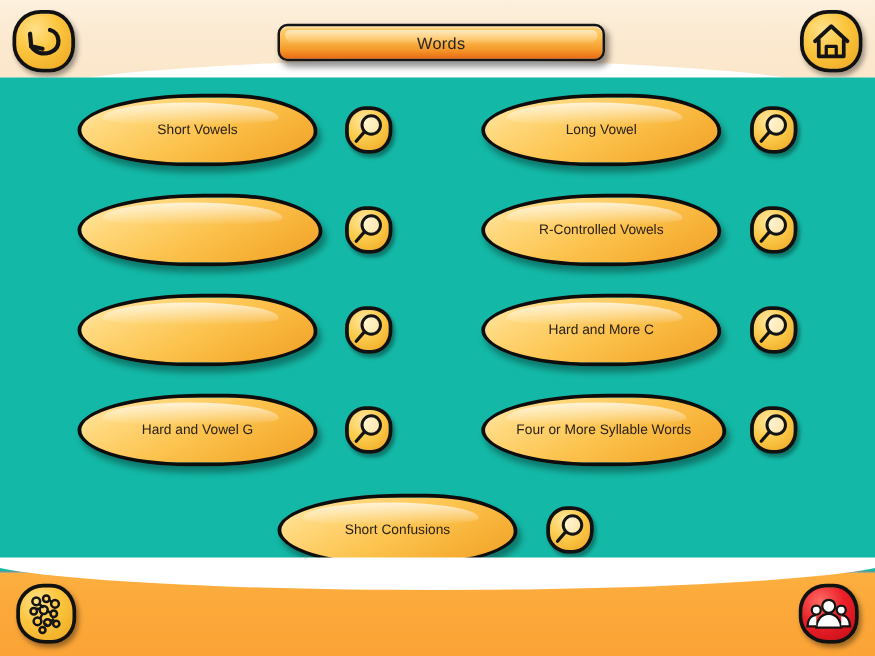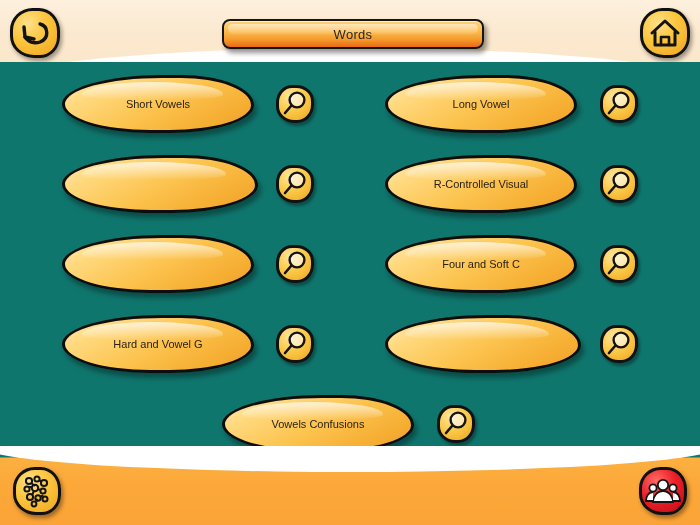--- a/index.html
+++ b/index.html
@@ -52,21 +52,21 @@
     border-radius:6px 6px 10px 10px;pointer-events:none;
   }
   .title-text{
     position:relative;z-index:2;
     font-size:13px;color:#262626;letter-spacing:.3px;
   }
 
   
   .main{
     position:absolute;left:0;top:62px;width:700px;height:396px;
-    background:#0f766e;
+    background:#14b8a6;
   }
   .row-item{position:absolute;}
 
   .pill{
     position:absolute;left:0;top:0;
     width:192px;height:58px;
     background:linear-gradient(152deg,#ffe9ae 0%,#ffd778 22%,#fcc24c 52%,#f6ae33 78%,#edا 100%);
     background:linear-gradient(152deg,#ffeab2 0%,#ffd87c 22%,#fcc34e 52%,#f6ae33 80%,#eea02a 100%);
     border:3.5px solid #0d0d0d;
     border-radius:52% 38% 44% 46% / 50% 52% 48% 50%;
@@ -183,21 +183,21 @@
     <div class="mag" style="left: 276px; top: 103px;">
       <div class="blob-shape"></div>
       <svg viewBox="0 0 38 38">
         <circle cx="21" cy="15" r="7.4" fill="rgba(255,255,255,0.55)" stroke="#141414" stroke-width="2.4"></circle>
         <line x1="15.5" y1="20.5" x2="9" y2="28" stroke="#141414" stroke-width="2.6" stroke-linecap="round"></line>
       </svg>
     </div>
     <div class="row-item" style="left: 385px; top: 93px;">
       <div class="pill">
         <div class="gloss"></div>
-        <span class="pill-label">R-Controlled Visual</span>
+        <span class="pill-label">R-Controlled Vowels</span>
       </div>
     </div>
     <div class="mag" style="left: 600px; top: 103px;">
       <div class="blob-shape"></div>
       <svg viewBox="0 0 38 38">
         <circle cx="21" cy="15" r="7.4" fill="rgba(255,255,255,0.55)" stroke="#141414" stroke-width="2.4"></circle>
         <line x1="15.5" y1="20.5" x2="9" y2="28" stroke="#141414" stroke-width="2.6" stroke-linecap="round"></line>
       </svg>
     </div>
     <div class="row-item" style="left: 62px; top: 173px;">
@@ -208,21 +208,21 @@
     <div class="mag" style="left: 276px; top: 183px;">
       <div class="blob-shape"></div>
       <svg viewBox="0 0 38 38">
         <circle cx="21" cy="15" r="7.4" fill="rgba(255,255,255,0.55)" stroke="#141414" stroke-width="2.4"></circle>
         <line x1="15.5" y1="20.5" x2="9" y2="28" stroke="#141414" stroke-width="2.6" stroke-linecap="round"></line>
       </svg>
     </div>
     <div class="row-item" style="left: 385px; top: 173px;">
       <div class="pill">
         <div class="gloss"></div>
-        <span class="pill-label">Four and Soft C</span>
+        <span class="pill-label">Hard and More C</span>
       </div>
     </div>
     <div class="mag" style="left: 600px; top: 183px;">
       <div class="blob-shape"></div>
       <svg viewBox="0 0 38 38">
         <circle cx="21" cy="15" r="7.4" fill="rgba(255,255,255,0.55)" stroke="#141414" stroke-width="2.4"></circle>
         <line x1="15.5" y1="20.5" x2="9" y2="28" stroke="#141414" stroke-width="2.6" stroke-linecap="round"></line>
       </svg>
     </div>
     <div class="row-item" style="left: 62px; top: 253px;">
@@ -234,33 +234,34 @@
     <div class="mag" style="left: 276px; top: 263px;">
       <div class="blob-shape"></div>
       <svg viewBox="0 0 38 38">
         <circle cx="21" cy="15" r="7.4" fill="rgba(255,255,255,0.55)" stroke="#141414" stroke-width="2.4"></circle>
         <line x1="15.5" y1="20.5" x2="9" y2="28" stroke="#141414" stroke-width="2.6" stroke-linecap="round"></line>
       </svg>
     </div>
     <div class="row-item" style="left: 385px; top: 253px;">
       <div class="pill wide">
         <div class="gloss"></div>
+        <span class="pill-label">Four or More Syllable Words</span>
       </div>
     </div>
     <div class="mag" style="left: 600px; top: 263px;">
       <div class="blob-shape"></div>
       <svg viewBox="0 0 38 38">
         <circle cx="21" cy="15" r="7.4" fill="rgba(255,255,255,0.55)" stroke="#141414" stroke-width="2.4"></circle>
         <line x1="15.5" y1="20.5" x2="9" y2="28" stroke="#141414" stroke-width="2.6" stroke-linecap="round"></line>
       </svg>
     </div>
     <div class="row-item" style="left: 222px; top: 333px;">
       <div class="pill">
         <div class="gloss"></div>
-        <span class="pill-label">Vowels Confusions</span>
+        <span class="pill-label">Short Confusions</span>
       </div>
     </div>
     <div class="mag" style="left: 437px; top: 343px;">
       <div class="blob-shape"></div>
       <svg viewBox="0 0 38 38">
         <circle cx="21" cy="15" r="7.4" fill="rgba(255,255,255,0.55)" stroke="#141414" stroke-width="2.4"></circle>
         <line x1="15.5" y1="20.5" x2="9" y2="28" stroke="#141414" stroke-width="2.6" stroke-linecap="round"></line>
       </svg>
     </div>
   </div>

